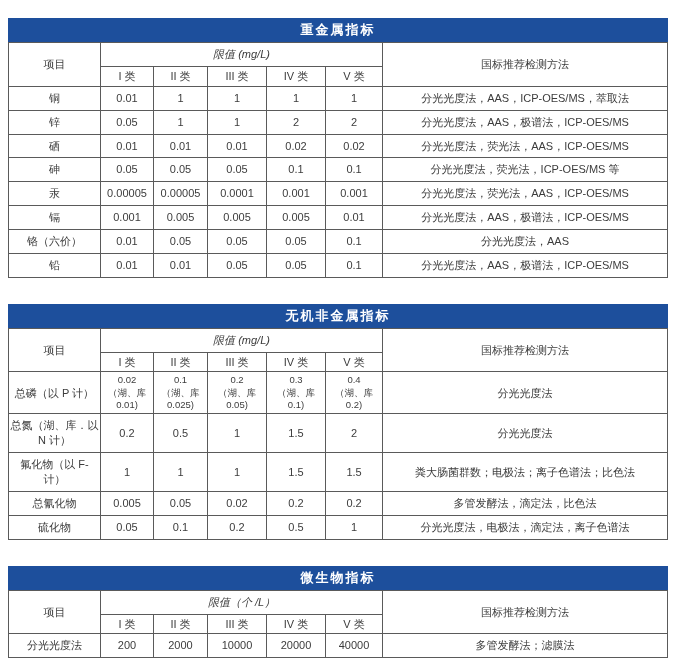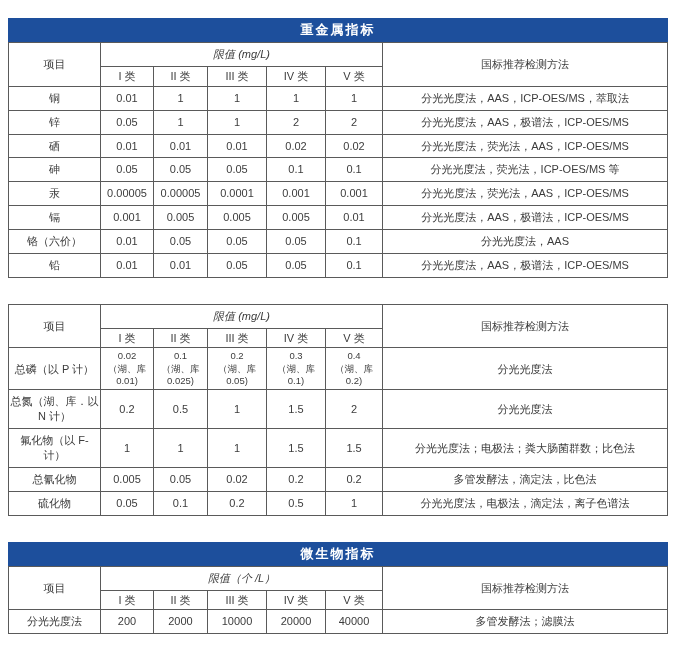--- a/index.html
+++ b/index.html
@@ -149,20 +149,21 @@
             <td class="val">0.01</td>
             <td class="val">0.05</td>
             <td class="val">0.05</td>
             <td class="val">0.1</td>
             <td class="method">分光光度法，AAS，极谱法，ICP-OES/MS</td>
           </tr>
         </tbody>
       </table>
     </section>
     <section class="tbl">
+      <div class="band">无机非金属指标</div>
       <table>
         <colgroup>
           <col style="width: 92px;">
           <col style="width: 53px;">
           <col style="width: 54px;">
           <col style="width: 59px;">
           <col style="width: 59px;">
           <col style="width: 57px;">
           <col>
         </colgroup>
@@ -208,21 +209,21 @@
             <td class="val">2</td>
             <td class="method">分光光度法</td>
           </tr>
           <tr>
             <td class="item">氟化物（以 F- 计）</td>
             <td class="val">1</td>
             <td class="val">1</td>
             <td class="val">1</td>
             <td class="val">1.5</td>
             <td class="val">1.5</td>
-            <td class="method">分光光度法；电极法；粪大肠菌群数；比色法</td>
+            <td class="method">粪大肠菌群数；电极法；离子色谱法；比色法</td>
           </tr>
           <tr>
             <td class="item">总氰化物</td>
             <td class="val">0.005</td>
             <td class="val">0.05</td>
             <td class="val">0.02</td>
             <td class="val">0.2</td>
             <td class="val">0.2</td>
             <td class="method">多管发酵法，滴定法，比色法</td>
           </tr>

